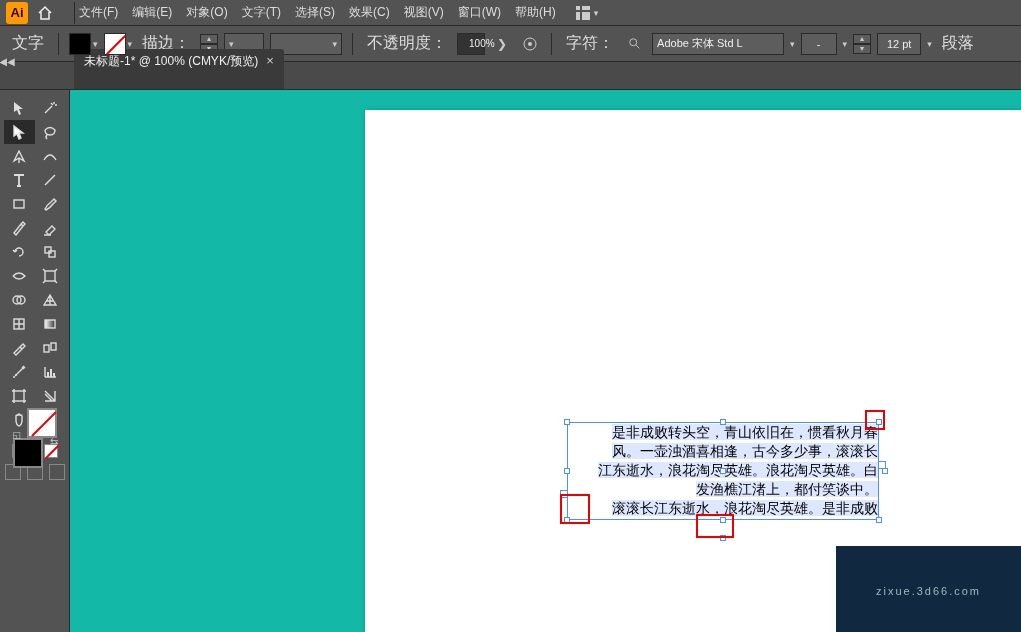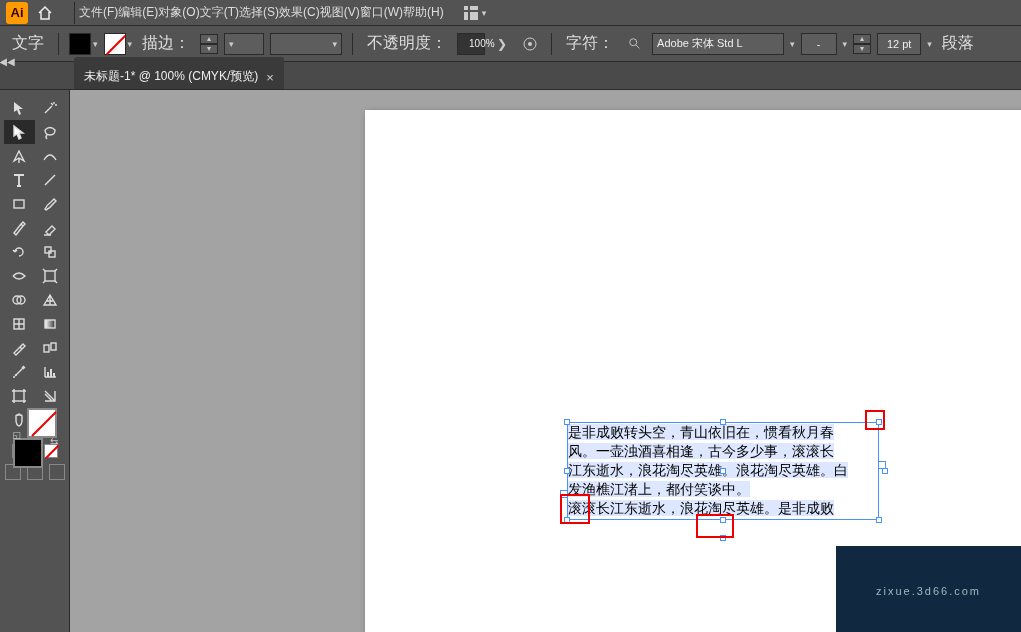--- a/index.html
+++ b/index.html
@@ -2,21 +2,21 @@
 <html><head>
 <meta charset="utf-8">
 <style>
   * { box-sizing: border-box; margin: 0; padding: 0; font-family: "Microsoft YaHei", Arial, sans-serif; }
   body { background: #4a4a4a; width: 1021px; height: 632px; overflow: hidden; color: #ccc; font-size: 12px; position: relative; }
 
   
   .menubar { height: 26px; background: #535353; display: flex; align-items: center; padding: 0 6px; border-bottom: 1px solid #2a2a2a; }
   .logo { width: 22px; height: 22px; background: #ff9a00; color: #320000; font-weight: bold; font-size: 13px; display: flex; align-items: center; justify-content: center; border-radius: 3px; margin-right: 6px; }
   .home { margin-right: 14px; color: #eee; cursor: pointer; }
-  .menu-items { display: flex; }
+  .menu-items { display: flex; gap: 14px; }
   .menu-item { color: #ddd; cursor: pointer; font-size: 12px; }
   .menu-right { margin-left: 20px; display: flex; align-items: center; gap: 4px; }
   .grid-icon { display: inline-block; width: 14px; height: 14px; background: linear-gradient(#ccc,#ccc); position: relative; }
   .grid-icon::before, .grid-icon::after { content: ''; position: absolute; background: #535353; }
   .grid-icon::before { left: 4px; top:0; width:2px; height:14px; }
   .grid-icon::after { top:4px; left:0; height:2px; width:14px; }
   .dropdown-arrow { font-size: 9px; color: #ccc; }
 
   
   .optbar { height: 36px; background: #535353; border-bottom: 1px solid #2a2a2a; display: flex; align-items: center; padding: 0 8px; gap: 6px; }
@@ -34,21 +34,21 @@
   .select.mid { width: 40px; }
   .select.wide { width: 72px; }
   .opacity-val { width: 28px; height: 22px; background: #333; border: 1px solid #2a2a2a; color: #eee; display: flex; align-items: center; padding: 0 11px; font-size: 10px; }
   .icon-btn { width: 22px; height: 22px; display: flex; align-items: center; justify-content: center; color: #ccc; cursor: pointer; }
   .font-input { width: 132px; height: 22px; background: #5d5d5d; border: 1px solid #2a2a2a; color: #eee; padding: 0 4px; font-size: 11px; display: flex; align-items: center; }
   .size-box { width: 44px; height: 22px; background: #5d5d5d; border: 1px solid #2a2a2a; color: #eee; display: flex; align-items: center; justify-content: center; font-size: 11px; }
   .styleopt { width: 36px; height:22px; background:#5d5d5d; border:1px solid #2a2a2a; display:flex; align-items:center; justify-content:center; font-size:11px; color:#eee;}
 
   
   .tabrow { height: 28px; background: #4a4a4a; border-bottom: 1px solid #2a2a2a; display: flex; align-items: flex-end; padding-left: 74px;}
-  .tab { height: 32px; background: #3a3a3a; color: #eee; font-size: 12px; padding: 4px 10px; border-top-left-radius: 3px; border-top-right-radius: 3px; display:flex; align-items:flex-end; gap:8px; }
+  .tab { height: 40px; background: #3a3a3a; color: #eee; font-size: 12px; padding: 4px 10px; border-top-left-radius: 3px; border-top-right-radius: 3px; display:flex; align-items:flex-start; gap:8px; }
   .tab .close { color:#ccc; cursor:pointer; font-size:13px;}
   .expand-tab { position:absolute; left:0; top:54px; width:14px; height:14px; color:#ccc; font-size:10px; display:flex; align-items:center; justify-content:center; cursor:pointer; }
 
   
   .main { position: absolute; left:0; top:90px; right:0; bottom:0; display:flex; }
   .toolbox { width: 70px; background: #535353; border-right: 1px solid #2a2a2a; padding: 6px 4px; display: grid; grid-template-columns: 1fr 1fr; grid-auto-rows: 24px; gap: 0px; align-content: start; }
   .tool { display:flex; align-items:center; justify-content:center; color:#ddd; cursor:pointer; position:relative; }
   .tool.active { background:#2a2a2a; }
   .tool svg { width:16px; height:16px; stroke:#ddd; fill:none; stroke-width:1.4; }
   .tool .filled { fill:#ddd; stroke:none; }
@@ -64,21 +64,21 @@
   .mini-row { display:flex; gap:2px; margin-top:6px; }
   .mini-sw { width:14px; height:14px; border:1px solid #888; }
   .mini-sw.black { background:#000; }
   .mini-sw.grad { background: linear-gradient(#fff,#000); }
   .mini-sw.none { background:#fff; position:relative; }
   .mini-sw.none::after { content:''; position:absolute; left:-2px; top:50%; width:18px; height:1.5px; background:#e00; transform:rotate(-45deg);}
   .mode-row { display:flex; gap:6px; margin-top:6px; }
   .mode-icon { width:16px; height:16px; border:1px solid #888; }
 
   
-  .canvas-wrap { flex:1; background: #a3a3a3; position: relative; overflow:hidden;}
+  .canvas-wrap { flex:1; background: #14b8a6; position: relative; overflow:hidden;text-align:right;}
   .artboard { position:absolute; left:295px; top:20px; width:800px; height:700px; background:#fff; box-shadow: 2px 2px 6px rgba(0,0,0,0.4); }
 
   
   .text-frame { position:absolute; left:498px; top:333px; width:310px; height:96px; }
   .text-frame .content { font-family: "SimSun","宋体",serif; font-size: 14px; line-height: 19px; color:#000; }
   .text-frame .content span { background: rgba(120,160,255,0.25); }
   .sel-border { position:absolute; left:-1px; top:-1px; right:-1px; bottom:-1px; border:1px solid #4a90ff; pointer-events:none; }
   .handle { position:absolute; width:6px; height:6px; background:#fff; border:1px solid #4a90ff; }
   .h-tl{left:-4px;top:-4px}.h-tm{left:50%;top:-4px;margin-left:-3px}.h-tr{right:-4px;top:-4px}
   .h-ml{left:-4px;top:50%;margin-top:-3px}.h-mr{right:-10px;top:50%;margin-top:-3px}

